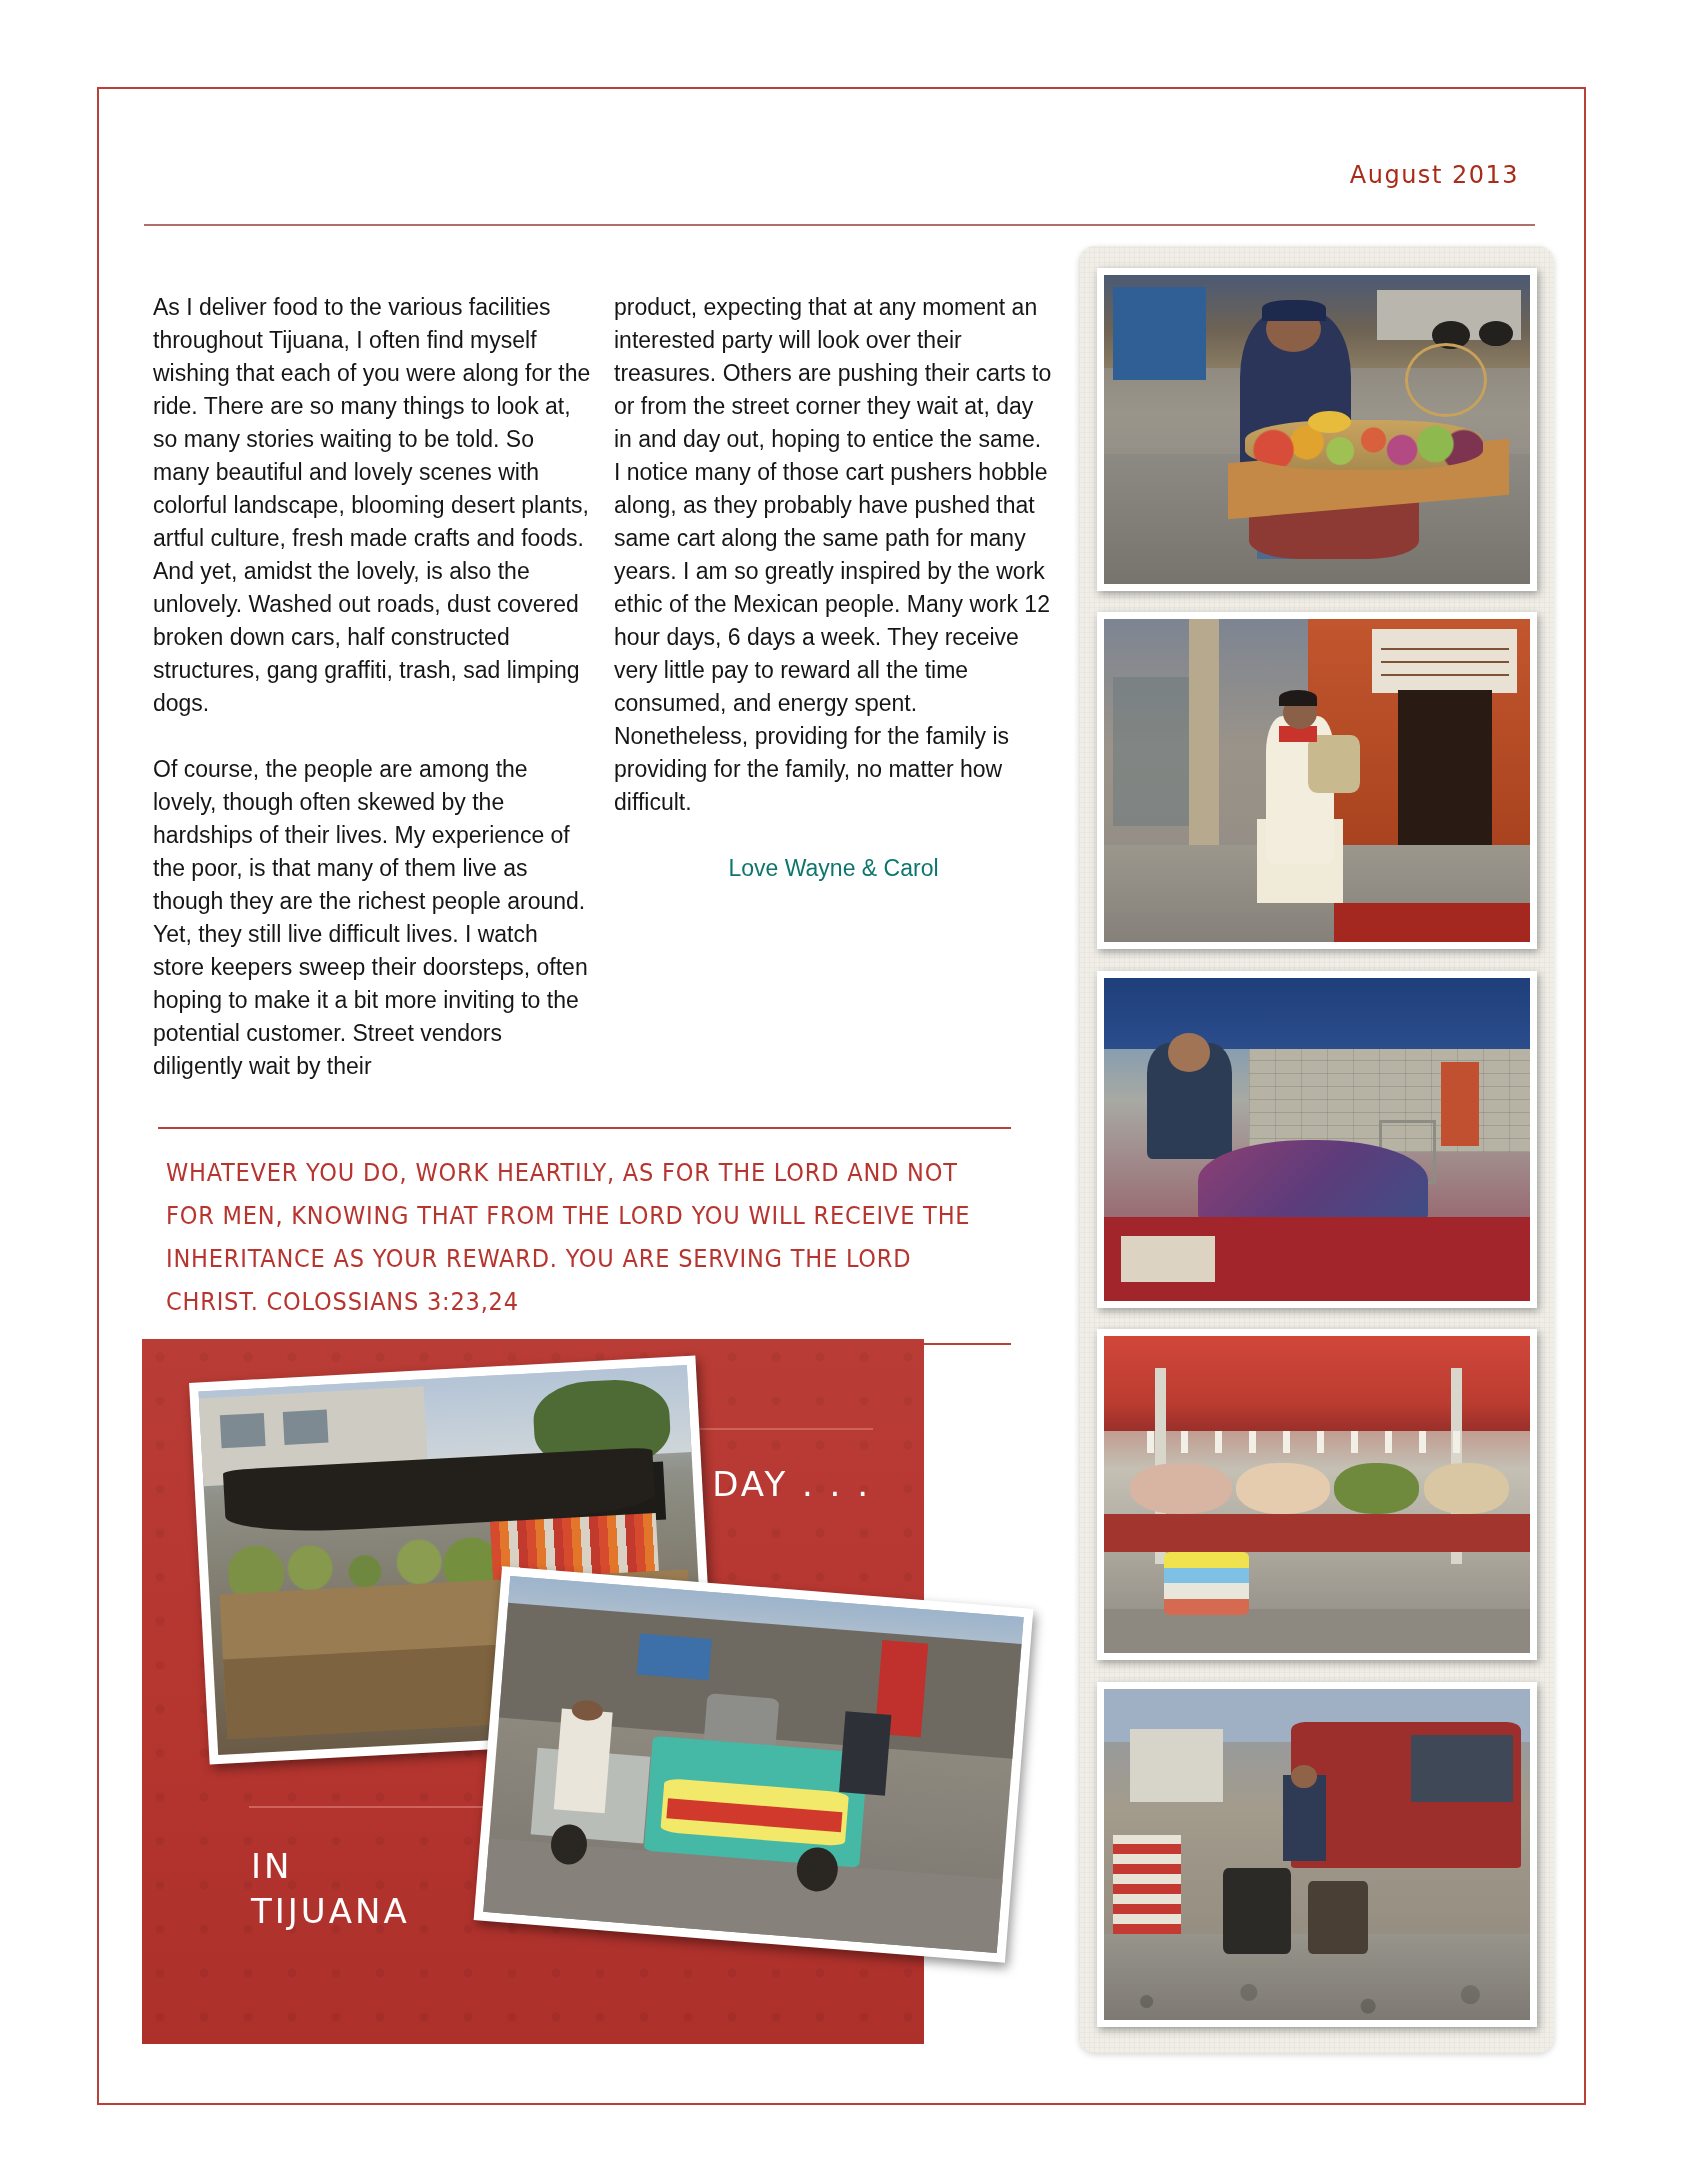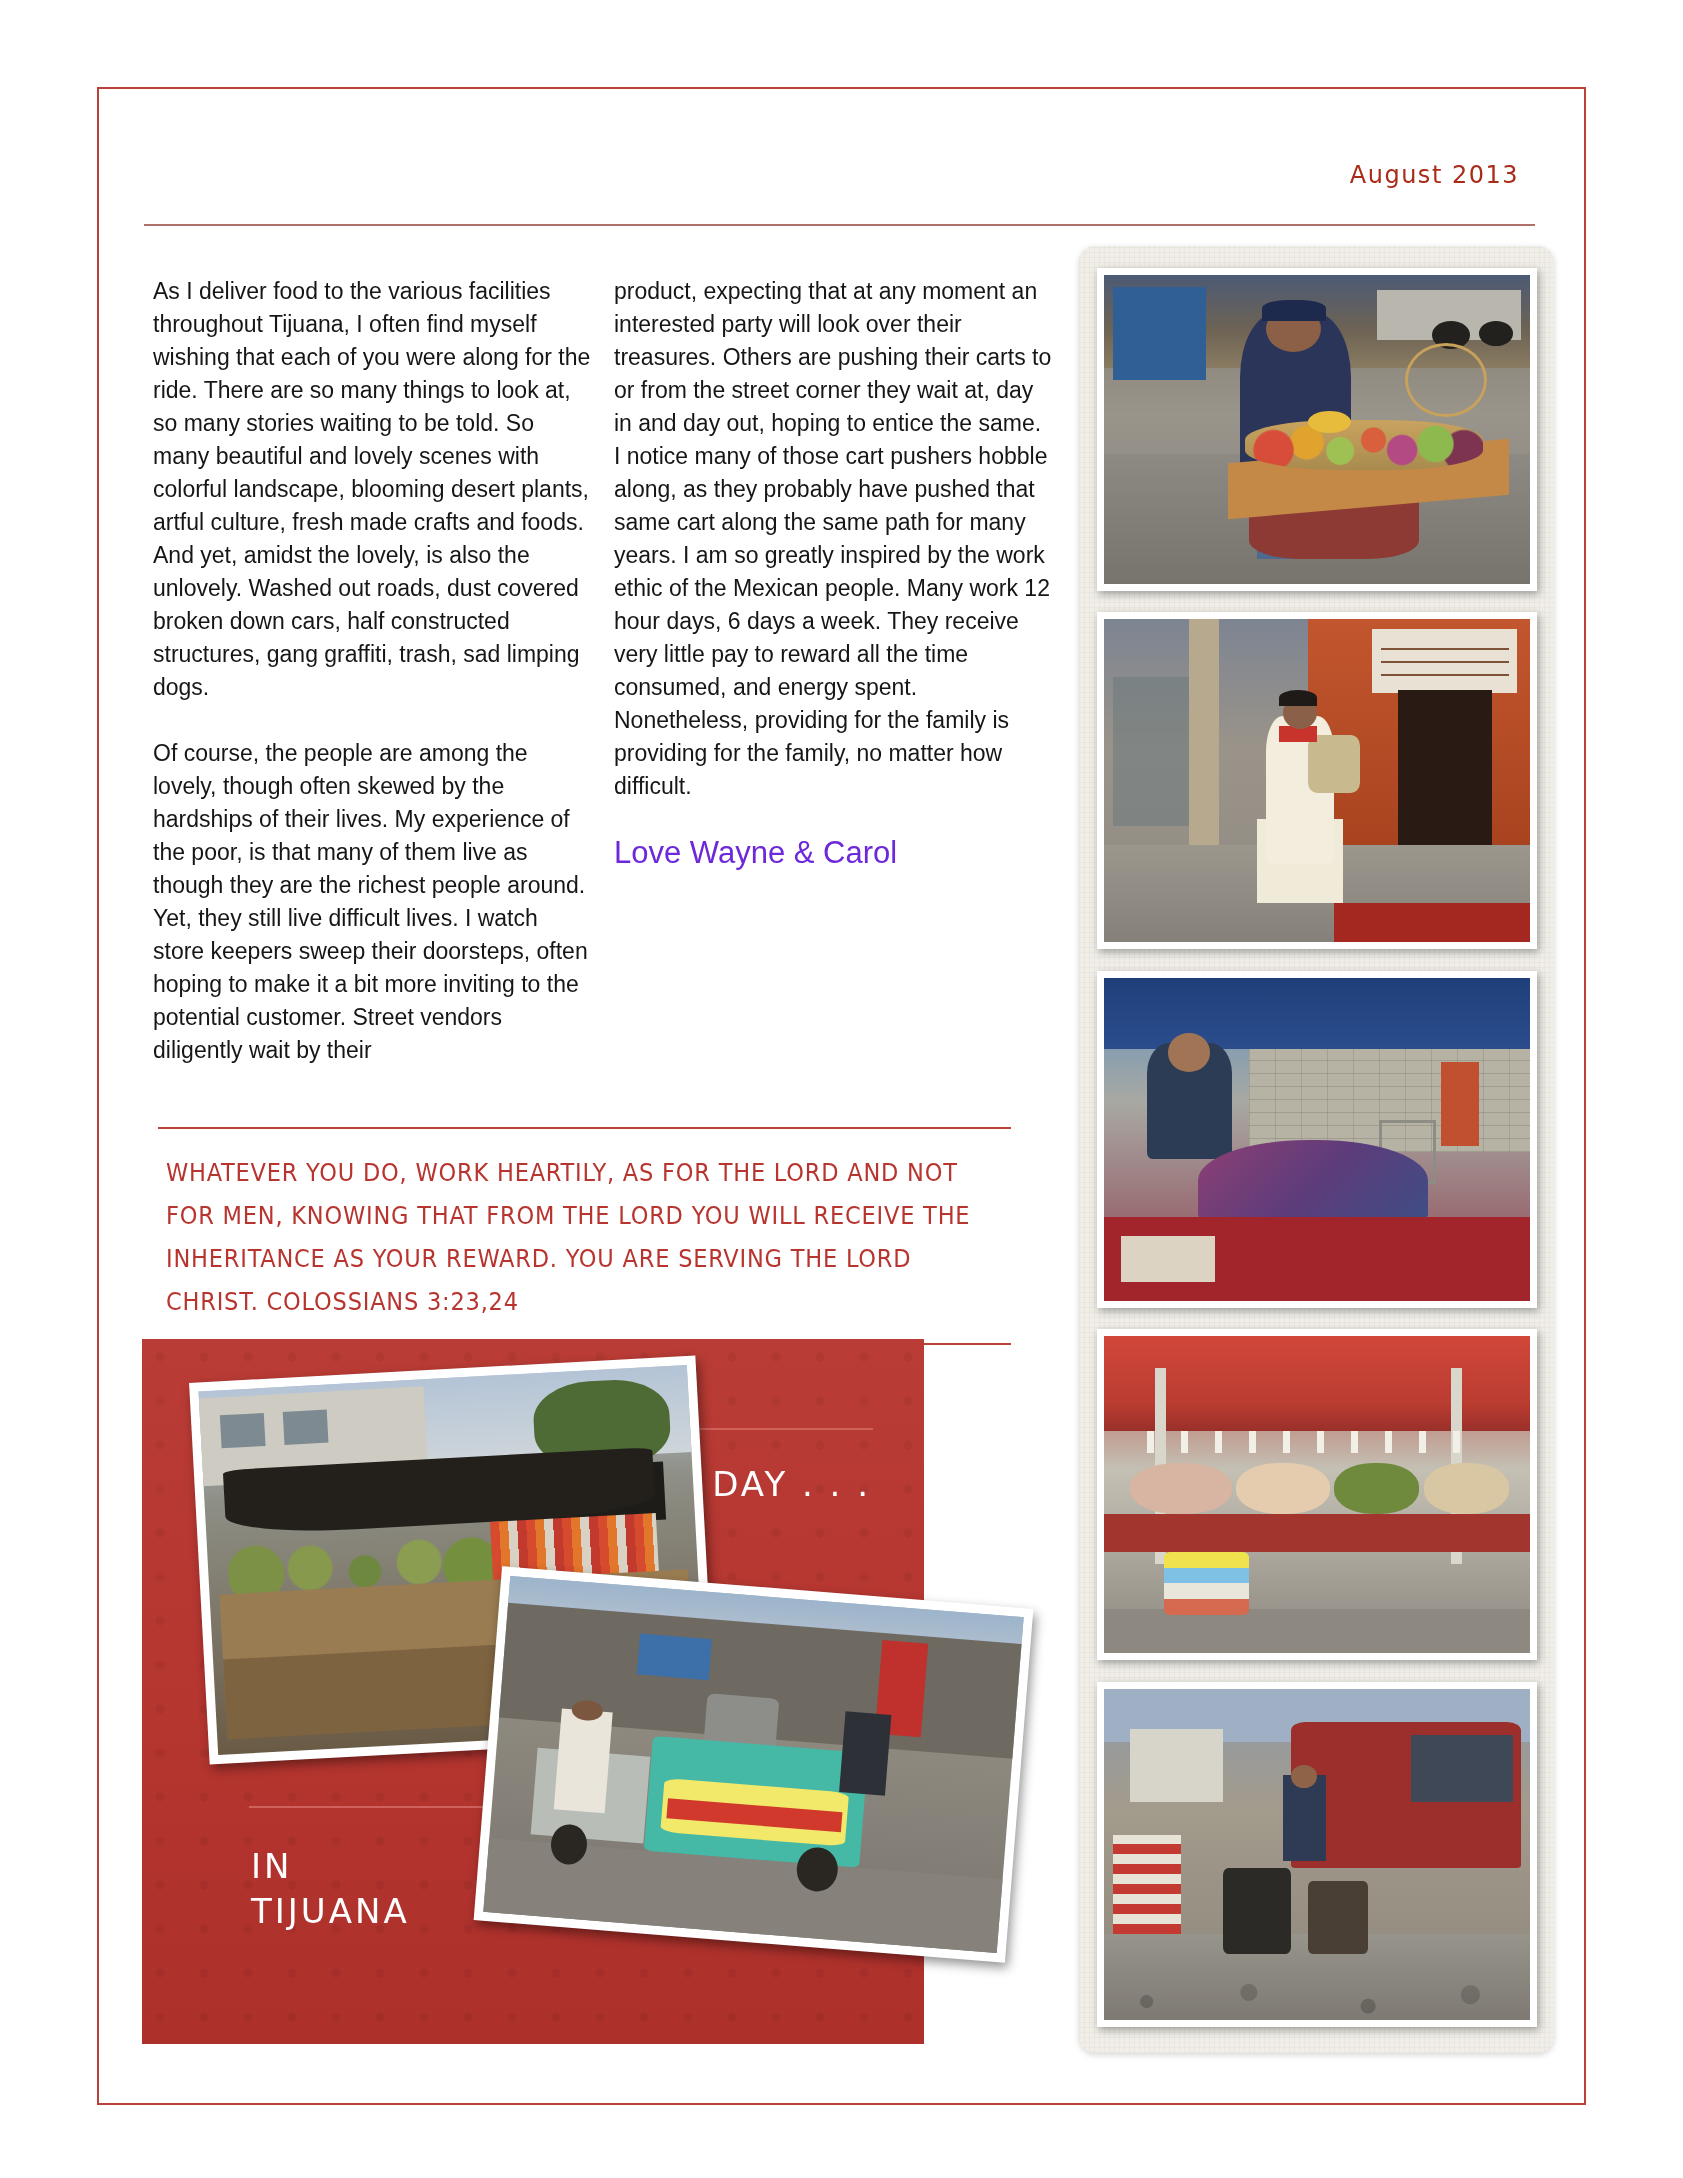--- a/index.html
+++ b/index.html
@@ -75,28 +75,28 @@
 
   
   .col {
     position: absolute;
     top: 275px;
     font-size: 23px;
     line-height: 33px;
     color: #161616;
     text-align: left;
   }
-  .col p { margin: 0 0 33px 0; }
+  .col p { margin: 16px 0 33px 0; }
   .col-left  { left: 153px;  width: 439px; }
   .col-right { left: 614px;  width: 439px; }
   .sig {
-    color: #6d28d9;
-    text-align: left;
+    color: #0f766e;
+    text-align: center;
     margin: 0;
-    font-size: 31px;
+    font-size: 23px;
     line-height: 33px;
   }
   .ital { font-style: italic; }
 
   
   .scripture-wrap {
     position: absolute;
     left: 158px;
     top: 1127px;
     width: 853px;

